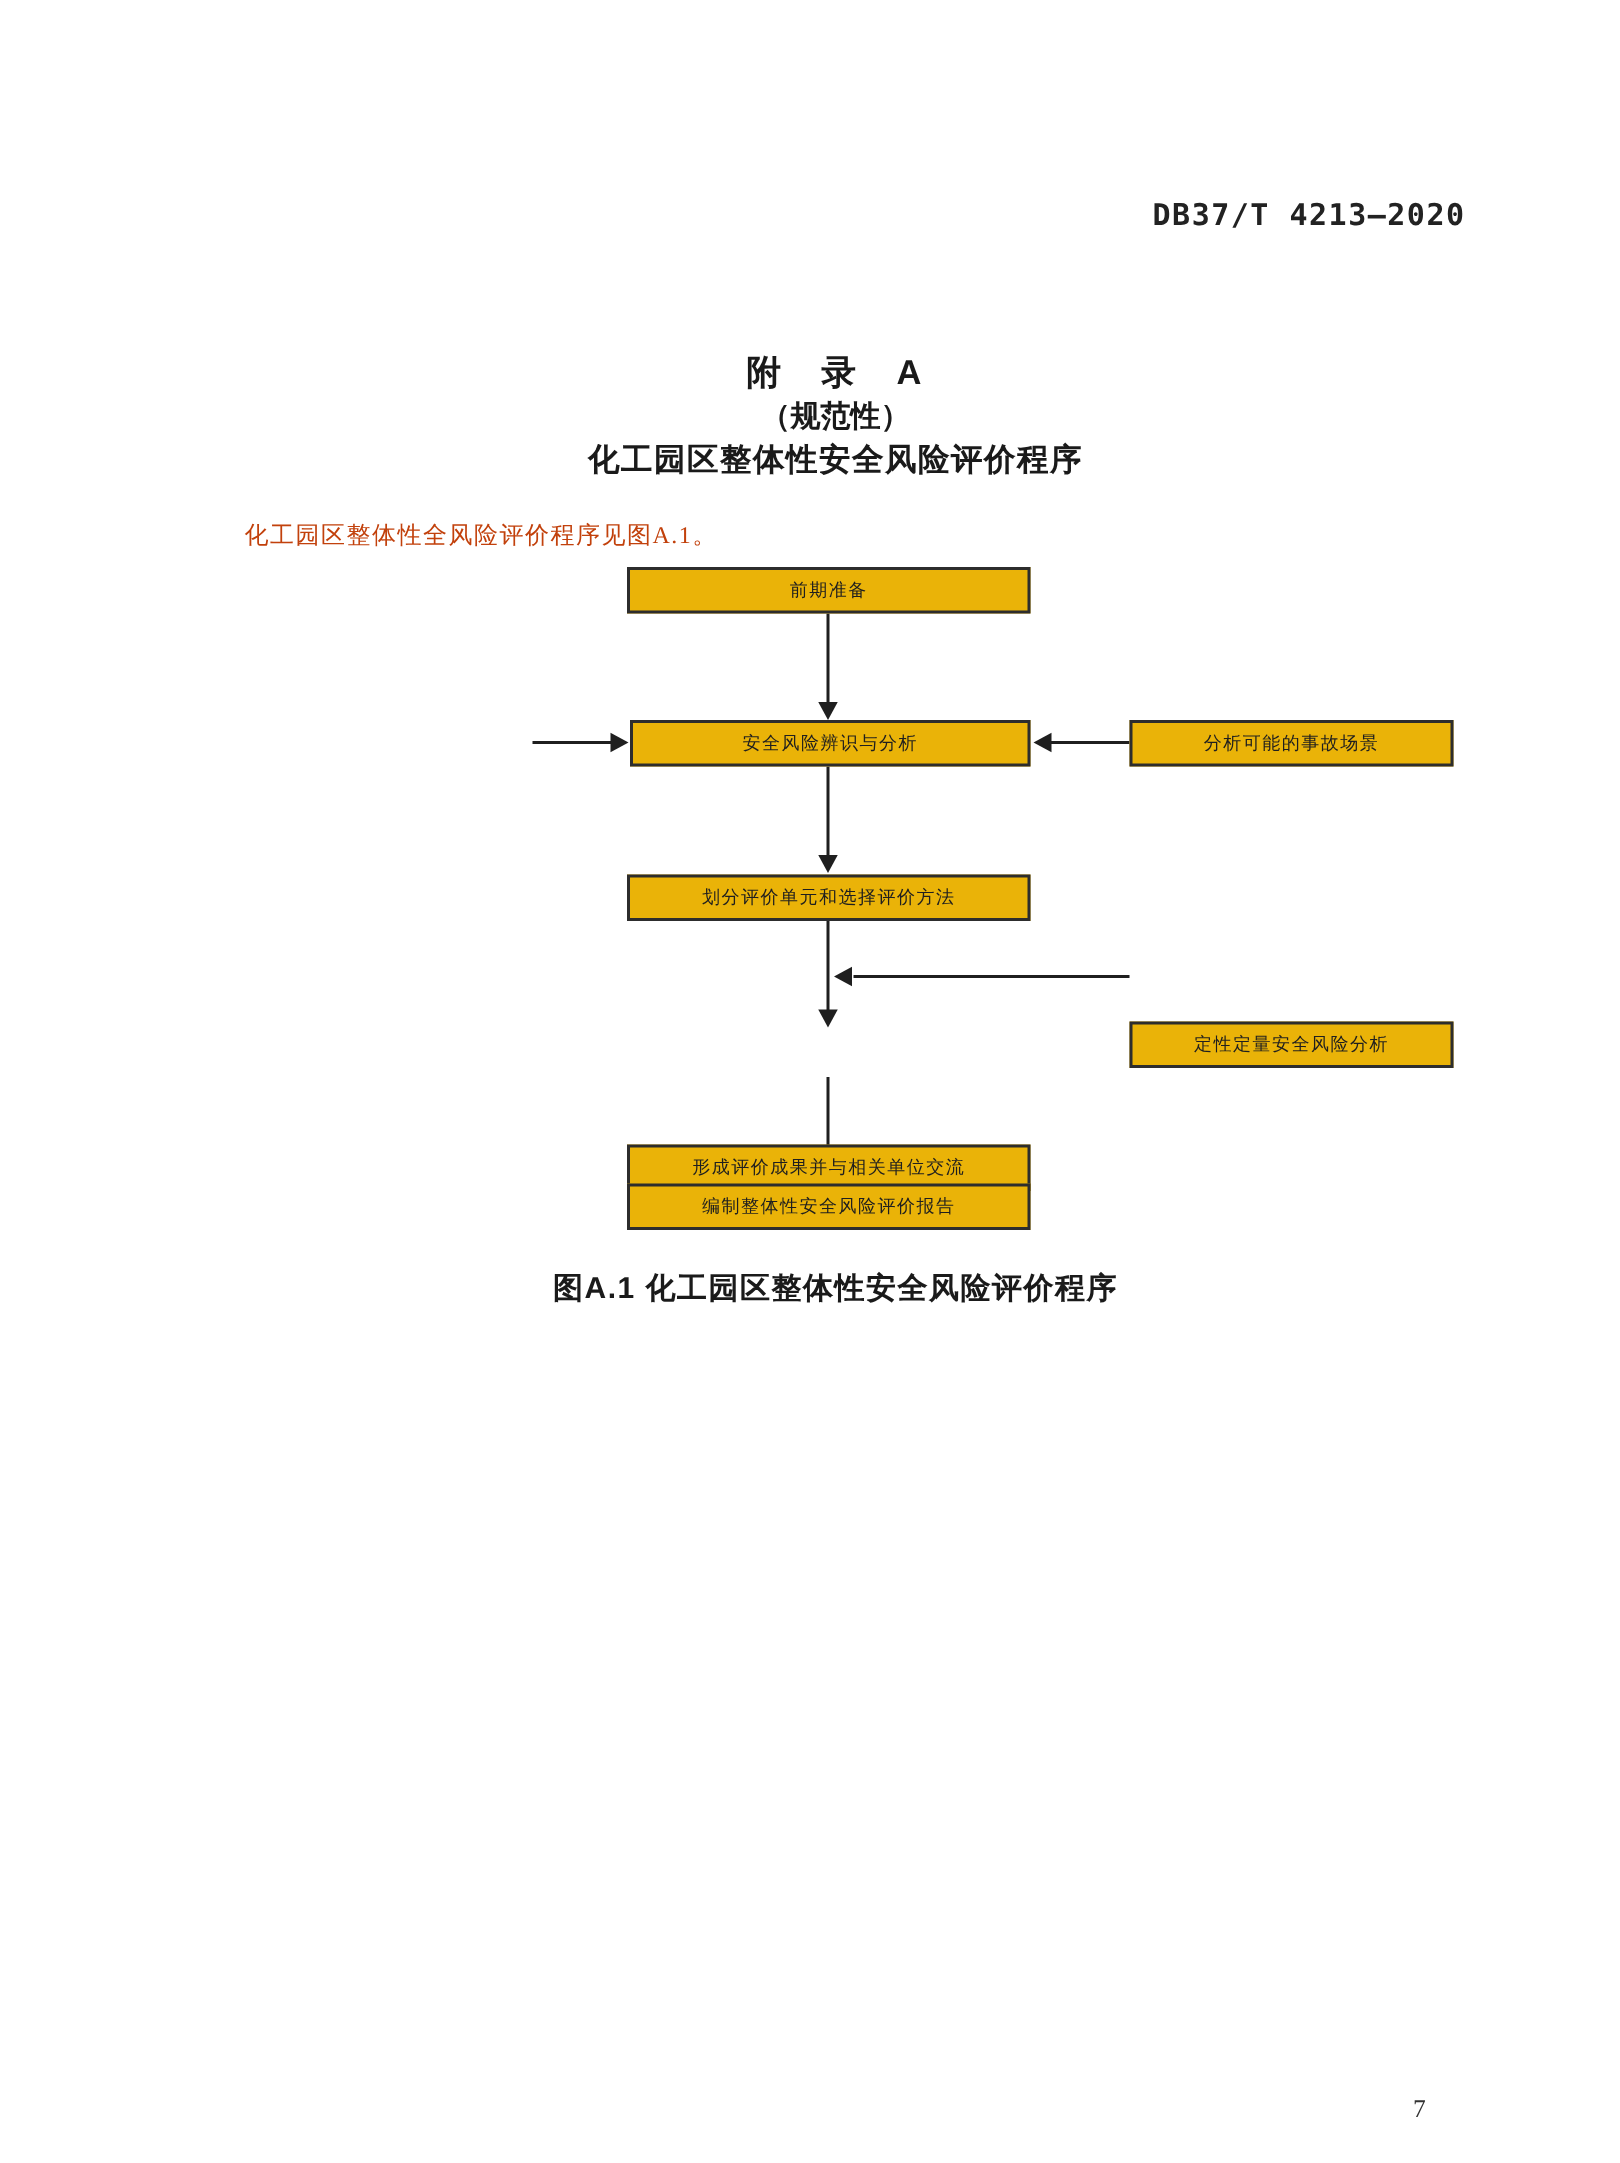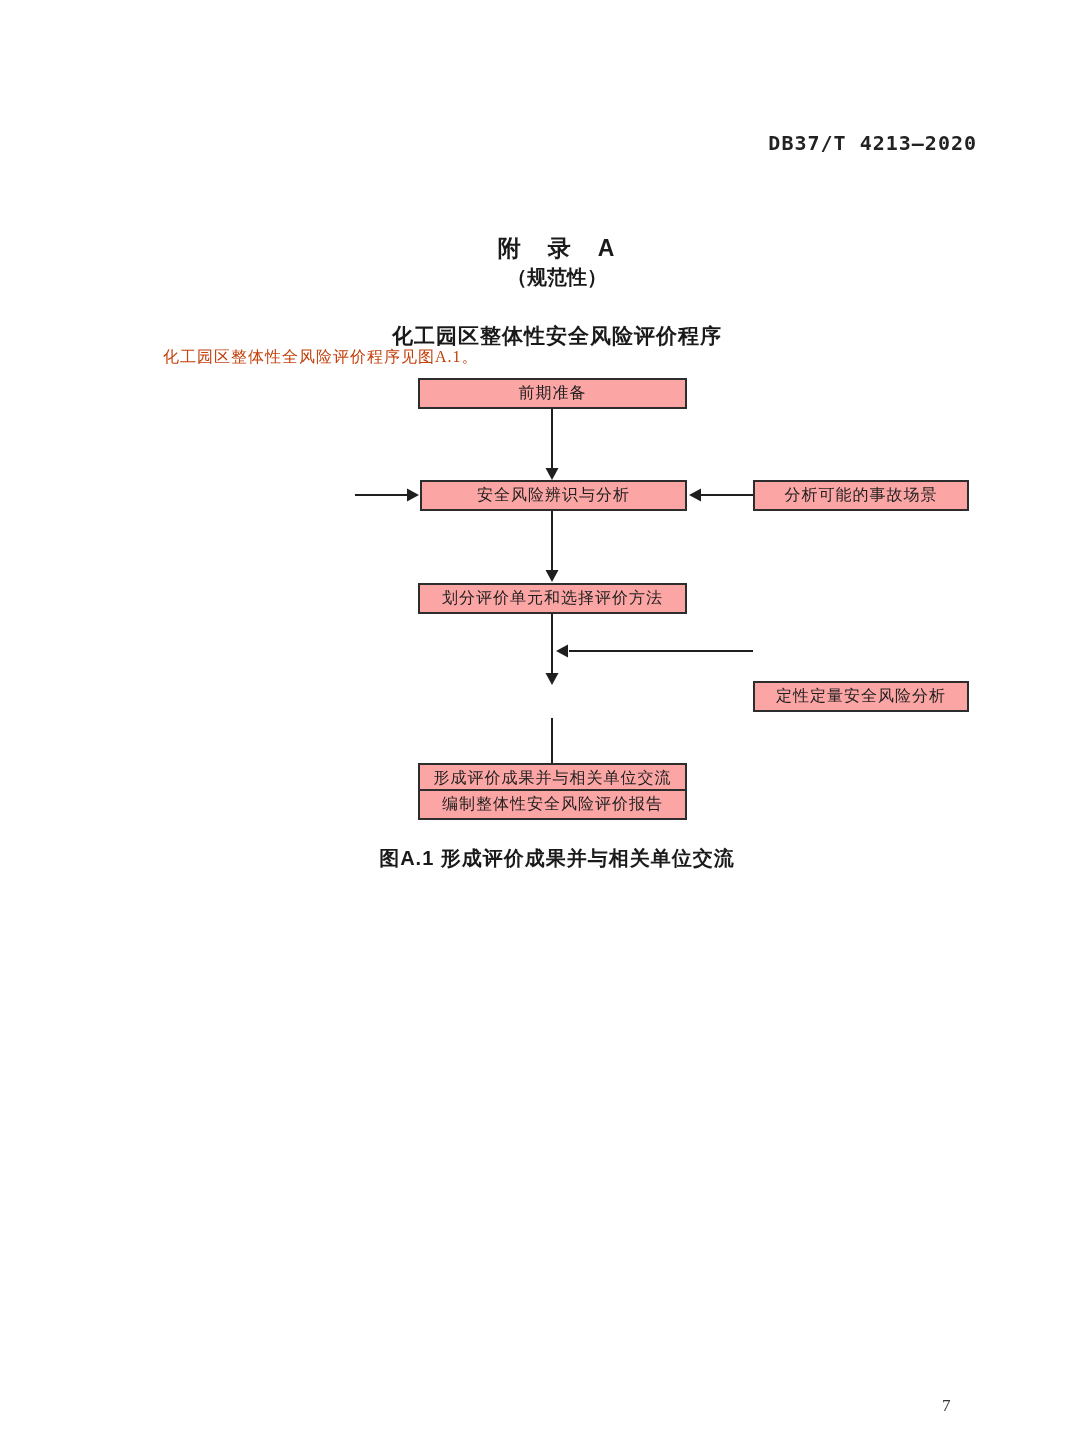--- a/index.html
+++ b/index.html
@@ -42,46 +42,45 @@
     font-family: "Liberation Sans", sans-serif;
     font-weight: bold;
     font-size: 20px;
   }
   .appendix-heading {
     top: 292px;
     font-family: "Liberation Sans", sans-serif;
     font-weight: bold;
     font-size: 21px;
     letter-spacing: 1px;
-    margin-top: 30px;
   }
   .intro {
     position: absolute;
     left: 163px;
     top: 347px;
     font-size: 16px;
     letter-spacing: 1px;
     color: #c2410c;
     white-space: nowrap;
   }
   .connectors {
     position: absolute;
     left: 0; top: 0;
     width: 1080px; height: 1442px;
     pointer-events: none;
   }
   .node {
     position: absolute;
     box-sizing: border-box;
     border: 2px solid #2d2d2d;
-    background: #fca5a5;
+    background: #eab308;
     display: flex;
     align-items: center;
     justify-content: center;
-    font-size: 16px;
+    font-size: 12px;
     letter-spacing: 1px;
     color: #1f1f1f;
     white-space: nowrap;
   }
   .n-prep     { left: 418px; top: 378px; width: 269px; height: 31px; }
   .n-survey   { left: 137px; top: 480px; width: 218px; height: 31px; }
   .n-identify { left: 420px; top: 480px; width: 267px; height: 31px; text-align: center; }
   .n-scenario { left: 753px; top: 480px; width: 216px; height: 31px; }
   .n-divide   { left: 418px; top: 583px; width: 269px; height: 31px; }
   .n-qualquant{ left: 753px; top: 637px; width: 216px; height: 31px; margin-top: 44px; }
@@ -149,17 +148,17 @@
   <div class="node n-scenario">分析可能的事故场景</div>
 
   <div class="node n-divide">划分评价单元和选择评价方法</div>
 
   <div class="node n-qualquant">定性定量安全风险分析</div>
 
   <div class="node n-results">形成评价成果并与相关单位交流</div>
 
   <div class="node n-report">编制整体性安全风险评价报告</div>
 
-  <div class="center-block figure-caption">图A.1  形成评价成果并与相关单位交流</div>
+  <div class="center-block figure-caption">图A.1  化工园区整体性安全风险评价程序</div>
 
   <div class="page-number">7</div>
 
 </div>
 
 </body></html>

